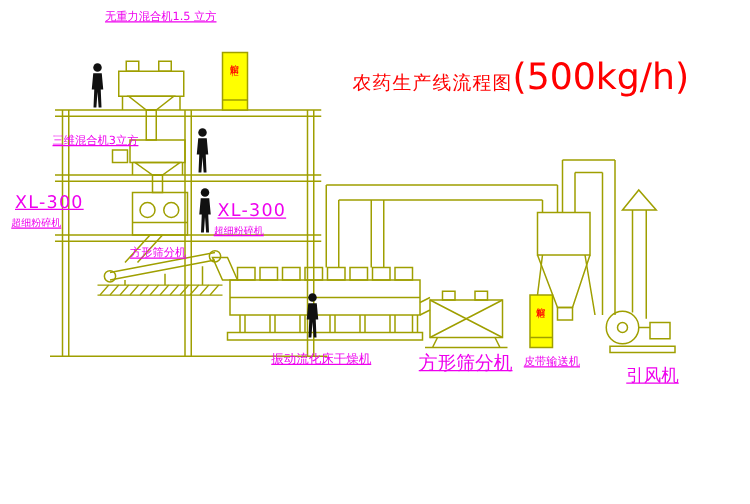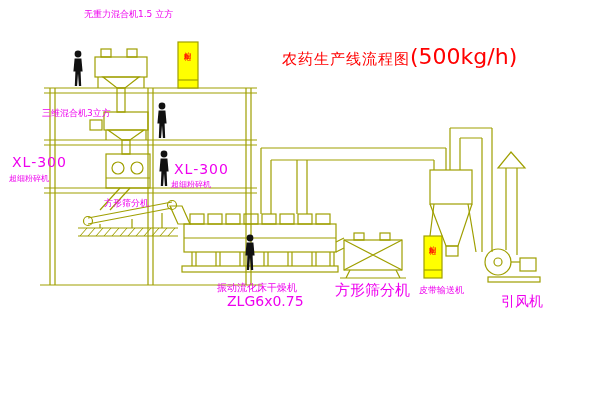--- a/index.html
+++ b/index.html
@@ -4,26 +4,27 @@
 <style>
   html,body{margin:0;padding:0;background:#fff;}
   .canvas{
     position:relative;width:600px;height:403px;background:#ffffff;
     overflow:hidden;font-family:"DejaVu Sans",sans-serif;
   }
   .canvas svg{position:absolute;left:0;top:0;}
   .lbl{
     position:absolute;color:#ee00ee;white-space:nowrap;line-height:1.1;
     font-family:"DejaVu Sans",sans-serif;
+    text-decoration:underline;
   }
   .title{
     position:absolute;left:282px;top:44px;color:#ff0000;white-space:nowrap;
   }
   .title .main{font-size:15px;letter-spacing:1px;}
-  .title .cap{font-size:22px;}
+  .title .cap{font-size:29px;}
   .vtext{
     position:absolute;writing-mode:vertical-rl;text-orientation:upright;
     color:#ff0000;font-size:7px;line-height:1;letter-spacing:1px;
   }
 </style>
 </head>
 <body>
 
 <div class="canvas">
 
@@ -148,21 +149,20 @@
   </div>
 
   <div class="lbl" style="left:84px;top:10px;font-size:9px">无重力混合机1.5 立方</div>
   <div class="lbl" style="left:42px;top:109px;font-size:9px">三维混合机3立方</div>
   <div class="lbl" style="left:12px;top:155px;font-size:14px;letter-spacing:1px">XL-300</div>
   <div class="lbl" style="left:9px;top:175px;font-size:8px">超细粉碎机</div>
   <div class="lbl" style="left:174px;top:162px;font-size:14px;letter-spacing:1px">XL-300</div>
   <div class="lbl" style="left:171px;top:181px;font-size:8px">超细粉碎机</div>
   <div class="lbl" style="left:104px;top:199px;font-size:9px">方形筛分机</div>
   <div class="lbl" style="left:217px;top:282px;font-size:10px">振动流化床干燥机</div>
-  <div class="lbl" style="left:227px;top:294px;font-size:14px">ZLG6x0.75</div>
   <div class="lbl" style="left:335px;top:282px;font-size:15px">方形筛分机</div>
   <div class="lbl" style="left:419px;top:286px;font-size:9px">皮带输送机</div>
   <div class="lbl" style="left:501px;top:294px;font-size:14px">引风机</div>
 
   <div class="vtext" style="left:183px;top:46px">控制柜</div>
   <div class="vtext" style="left:428px;top:240px">控制柜</div>
 
 </div>
 
 </body></html>

